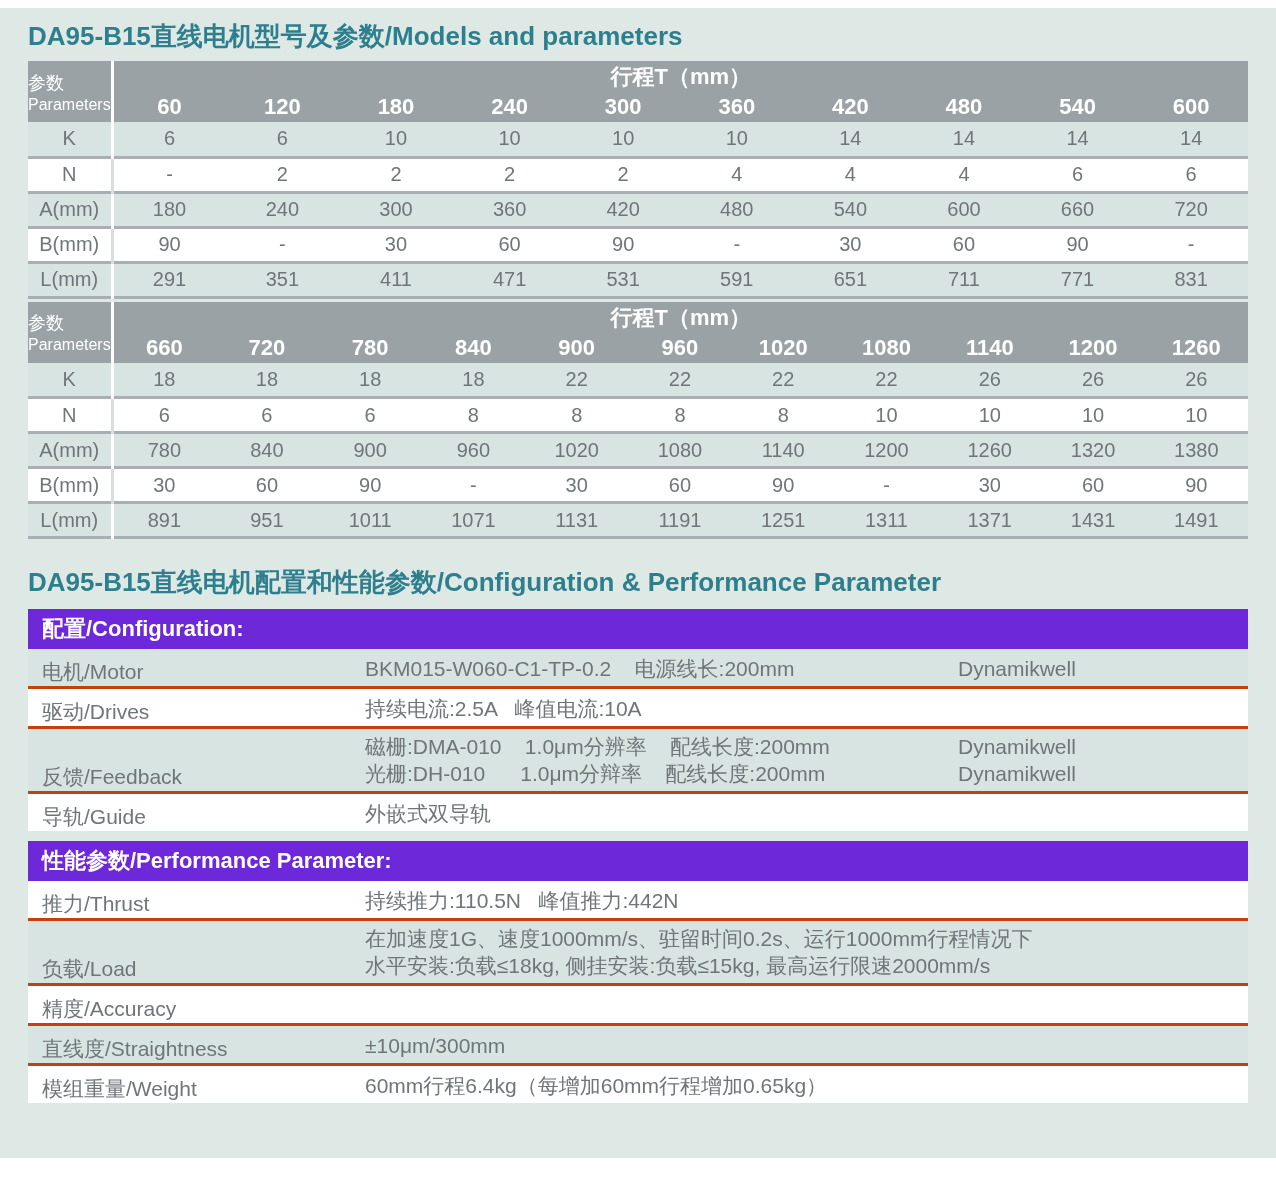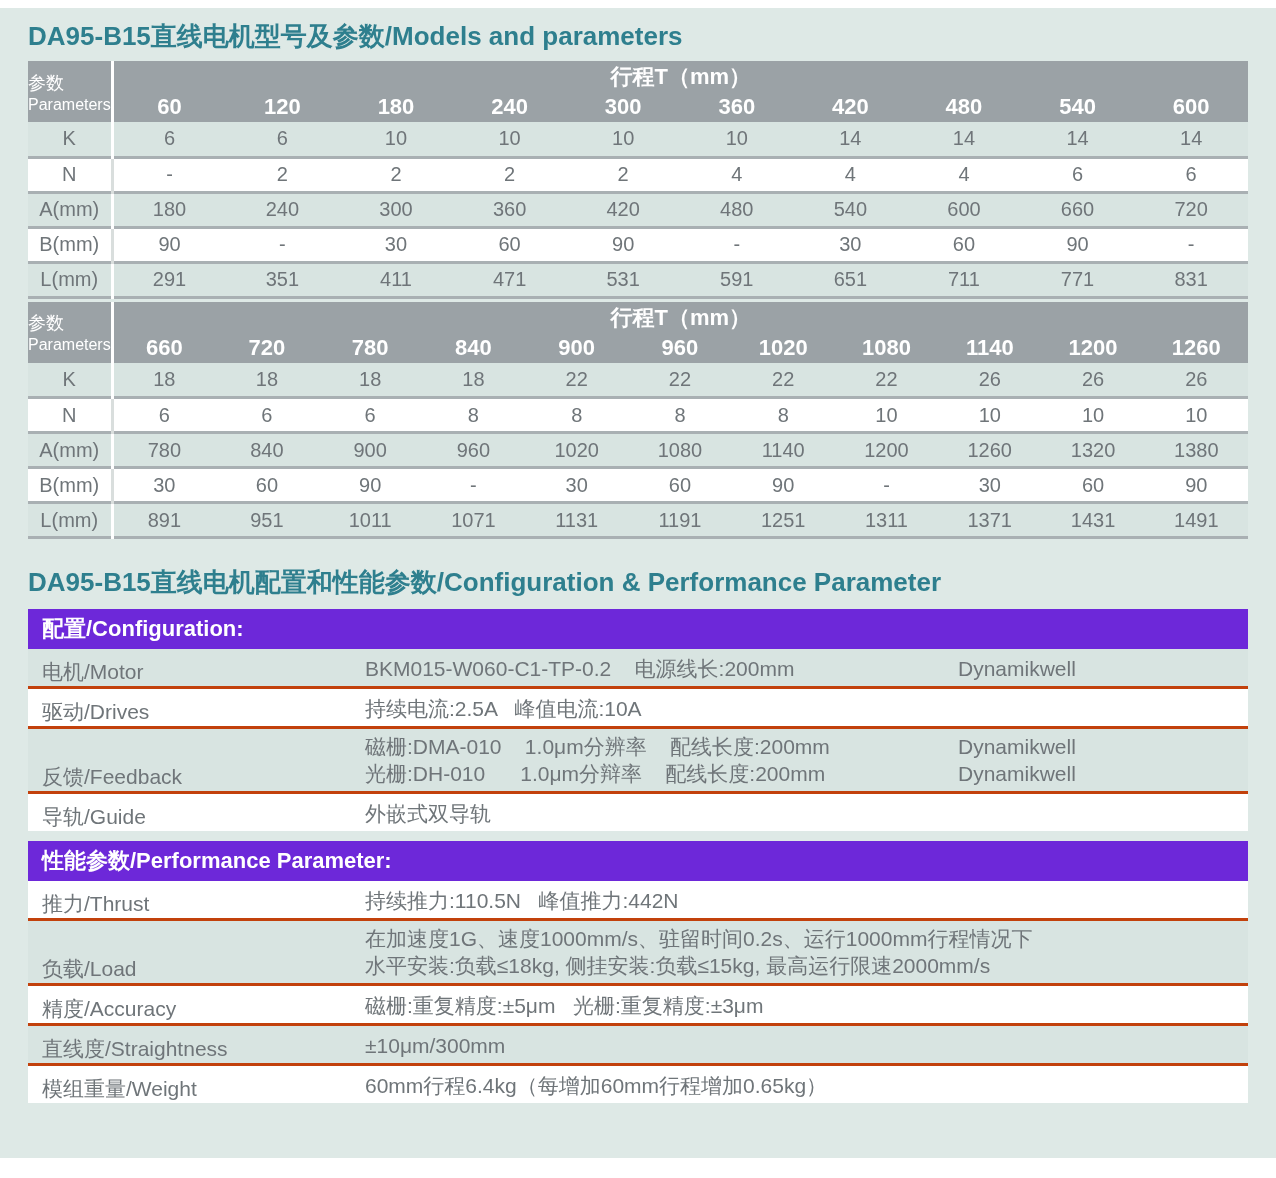--- a/index.html
+++ b/index.html
@@ -347,25 +347,20 @@
               <div class="line">
                 <span class="ltext">在加速度1G、速度1000mm/s、驻留时间0.2s、运行1000mm行程情况下</span>
               </div>
               <div class="line">
                 <span class="ltext">水平安装:负载≤18kg, 侧挂安装:负载≤15kg, 最高运行限速2000mm/s</span>
               </div>
             </div>
           </div>
           <div class="crow white">
             <div class="label">精度/Accuracy</div>
-            <div class="lines">
-              <div class="line">
-                <span class="ltext">磁栅:重复精度:±5μm   光栅:重复精度:±3μm</span>
-              </div>
-            </div>
           </div>
           <div class="crow teal">
             <div class="label">直线度/Straightness</div>
             <div class="lines">
               <div class="line">
                 <span class="ltext">±10μm/300mm</span>
               </div>
             </div>
           </div>
           <div class="crow white">

